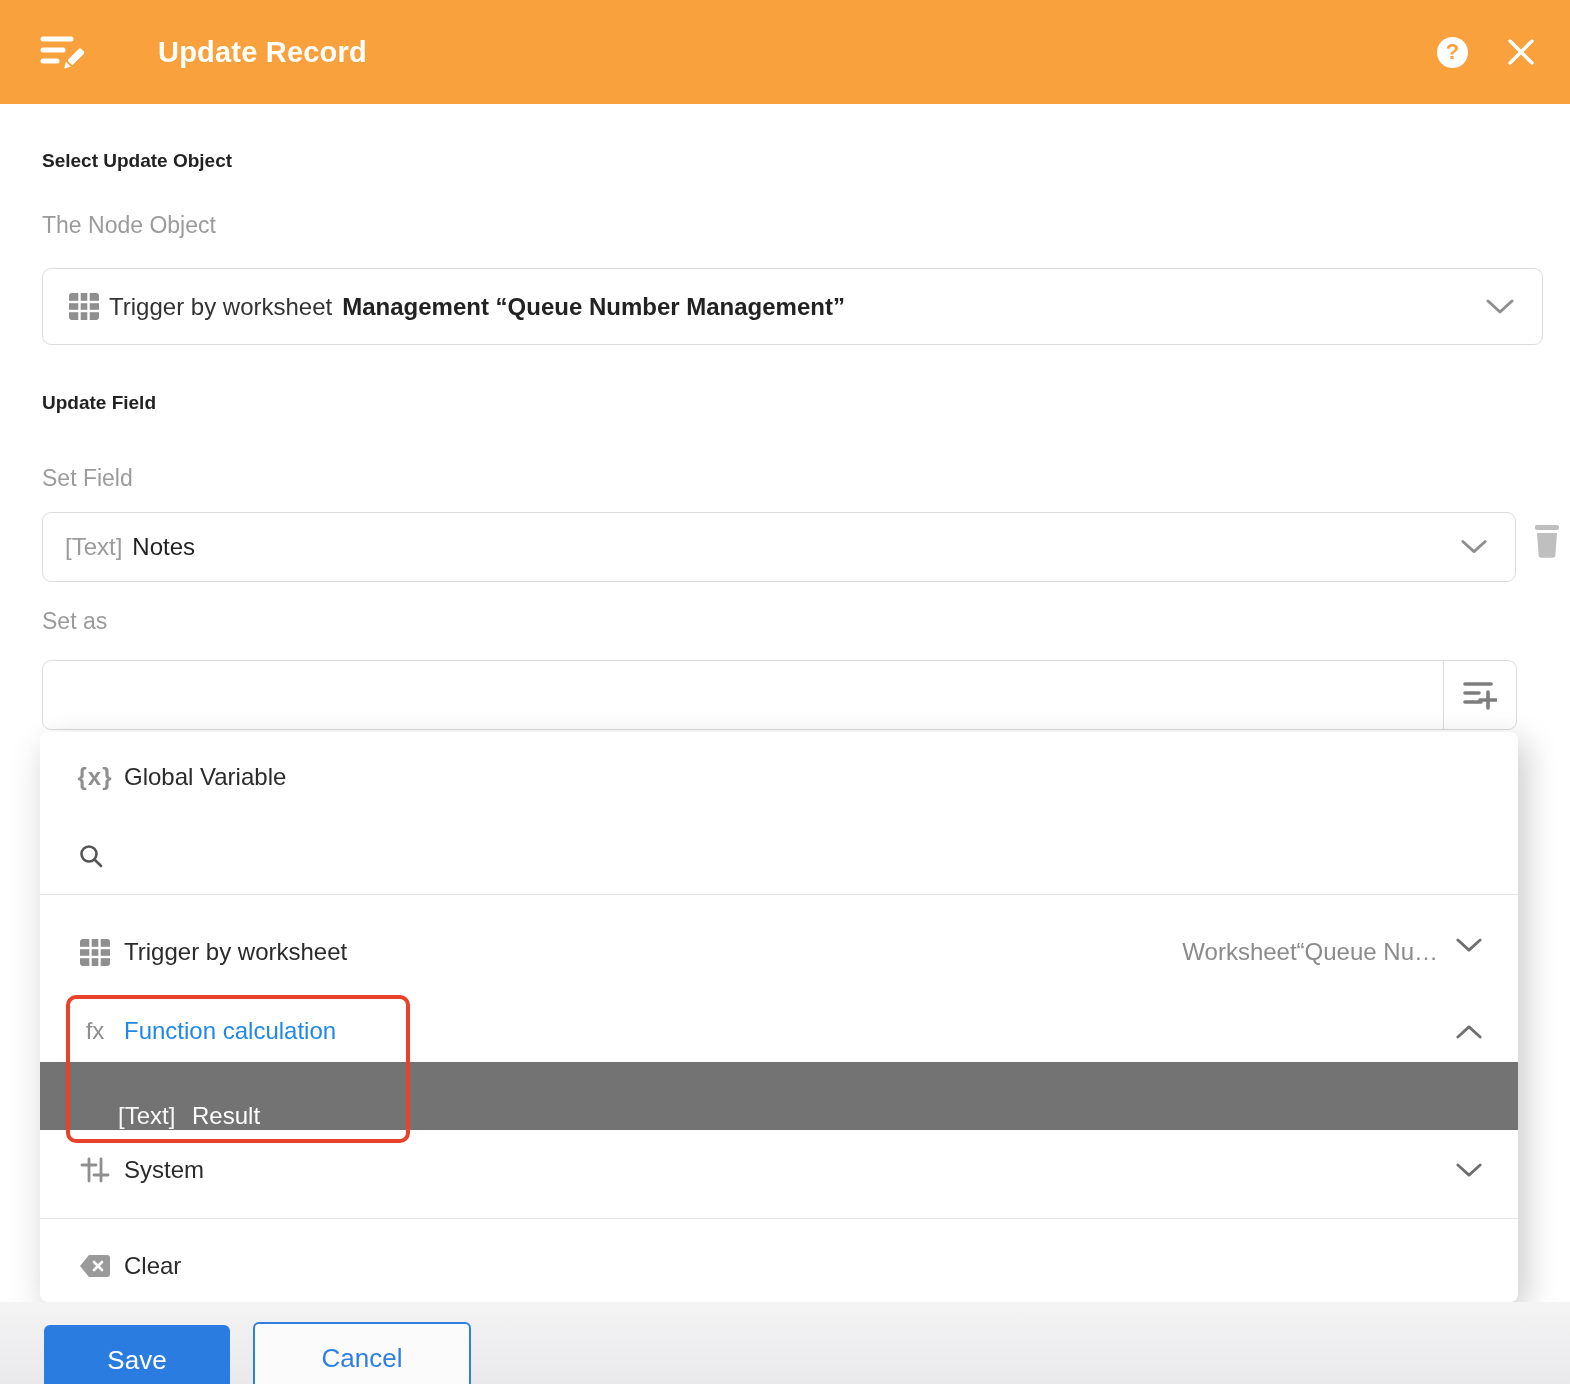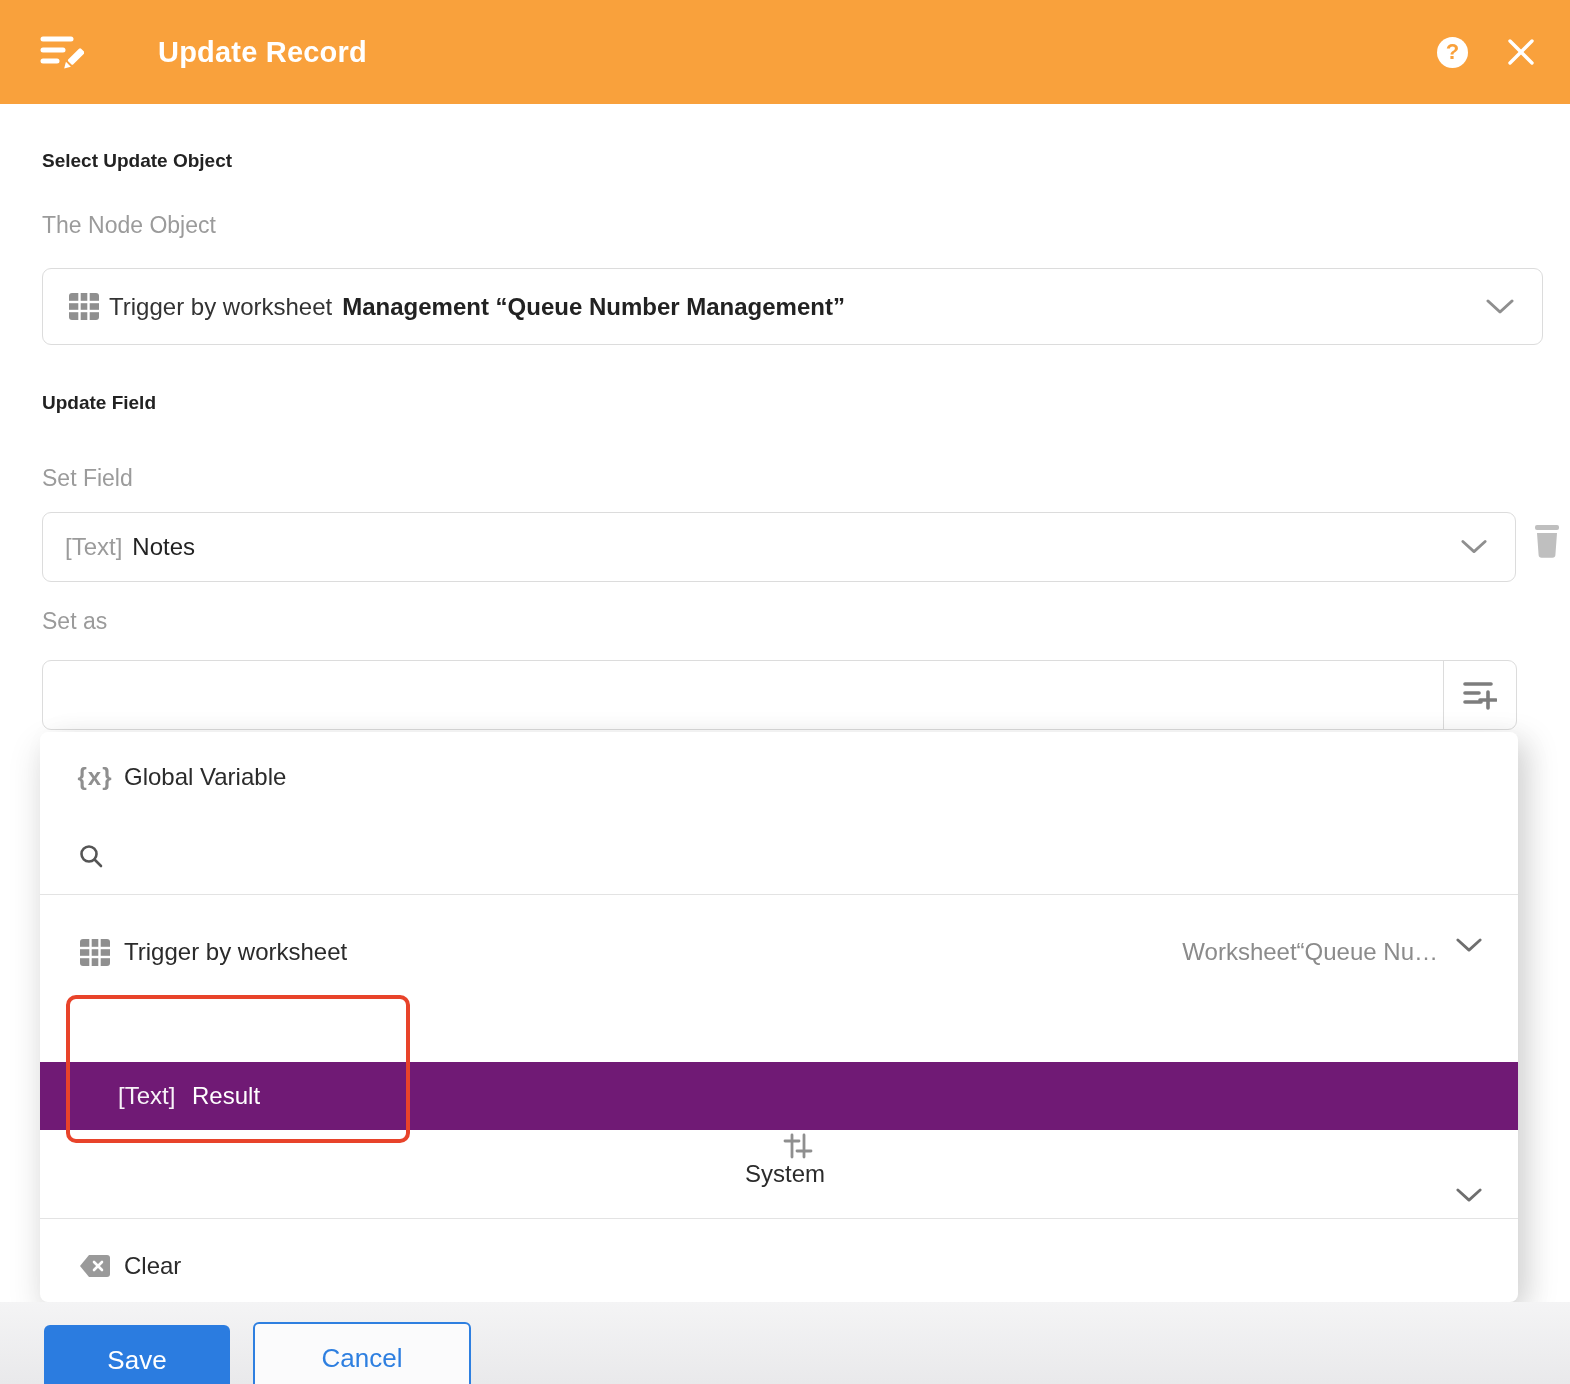--- a/index.html
+++ b/index.html
@@ -44,24 +44,24 @@
   .rval{color:#8b8b8b;font-size:24px;white-space:nowrap;}
   .curly{color:#8f8f8f;font-size:24px;font-weight:700;letter-spacing:1px;}
   .fx{color:#8f8f8f;font-size:24px;font-style:normal;}
   .blue-text{color:#2188e8;}
   .row-global{top:12px;height:66px;}
   .row-search{top:86px;height:77px;border-bottom:1px solid #e3e3e3;}
   .search-input{border:none;outline:none;font-size:24px;color:#333;flex:1;margin-left:16px;background:transparent;}
   .search-input::placeholder{color:#b9b9b9;}
   .row-trigger{top:172px;height:96px;}
   .row-function{top:268px;height:62px;}
-  .row-result{top:330px;height:68px;background:#701a75;color:#fff;}
+  .row-result{top:330px;height:68px;background:#737373;color:#fff;align-items:flex-end;}
   .row-result .ltext{margin-left:78px;font-size:24px;}
   .row-result .type{opacity:.95;margin-right:10px;}
-  .row-system{top:400px;height:76px;flex-direction:column;}
+  .row-system{top:400px;height:76px;}
   .pdivider{position:absolute;left:0;top:486px;width:100%;height:1px;background:#e3e3e3;}
   .row-clear{top:498px;height:72px;}
 
   
   .red-box{position:absolute;left:66px;top:995px;width:336px;height:140px;border:4px solid #e8432a;border-radius:10px;pointer-events:none;z-index:30;}
 
   
   .footer{position:absolute;left:0;top:1302px;width:1570px;height:82px;background:linear-gradient(180deg,#f4f4f5 0%,#e9e9eb 100%);}
   .btn-save{position:absolute;left:44px;top:1325px;width:186px;height:70px;background:#2b7ce0;color:#fff;font-size:26px;border:none;border-radius:6px;cursor:pointer;font-family:inherit;}
   .btn-cancel{position:absolute;left:253px;top:1322px;width:218px;height:73px;background:#fbfbfc;color:#2e7fe0;font-size:26px;border:2px solid #2e7fe0;border-radius:6px;box-sizing:border-box;cursor:pointer;font-family:inherit;}
@@ -178,20 +178,29 @@
       </svg>
       <span class="ltext">Trigger by worksheet</span>
       <span class="rside">
         <span class="rval">Worksheet“Queue Nu…</span>
         <svg width="26" height="15" viewBox="0 0 28 16">
           <polyline points="2,2 14,13 26,2" fill="none" stroke="#6f6f6f" stroke-width="3" stroke-linecap="round" stroke-linejoin="round"></polyline>
         </svg>
       </span>
     </div>
 
+    <div class="prow row-function">
+      <span class="licon fx">fx</span>
+      <span class="ltext blue-text">Function calculation</span>
+      <span class="rside">
+        <svg width="26" height="15" viewBox="0 0 28 16">
+          <polyline points="2,14 14,3 26,14" fill="none" stroke="#6f6f6f" stroke-width="3" stroke-linecap="round" stroke-linejoin="round"></polyline>
+        </svg>
+      </span>
+    </div>
 
     <div class="prow row-result">
       <span class="ltext">
         <span class="type">[Text]</span>
         <span>Result</span>
       </span>
     </div>
 
     <div class="prow row-system">
       <svg class="licon" width="30" height="28" viewBox="0 0 30 28">

